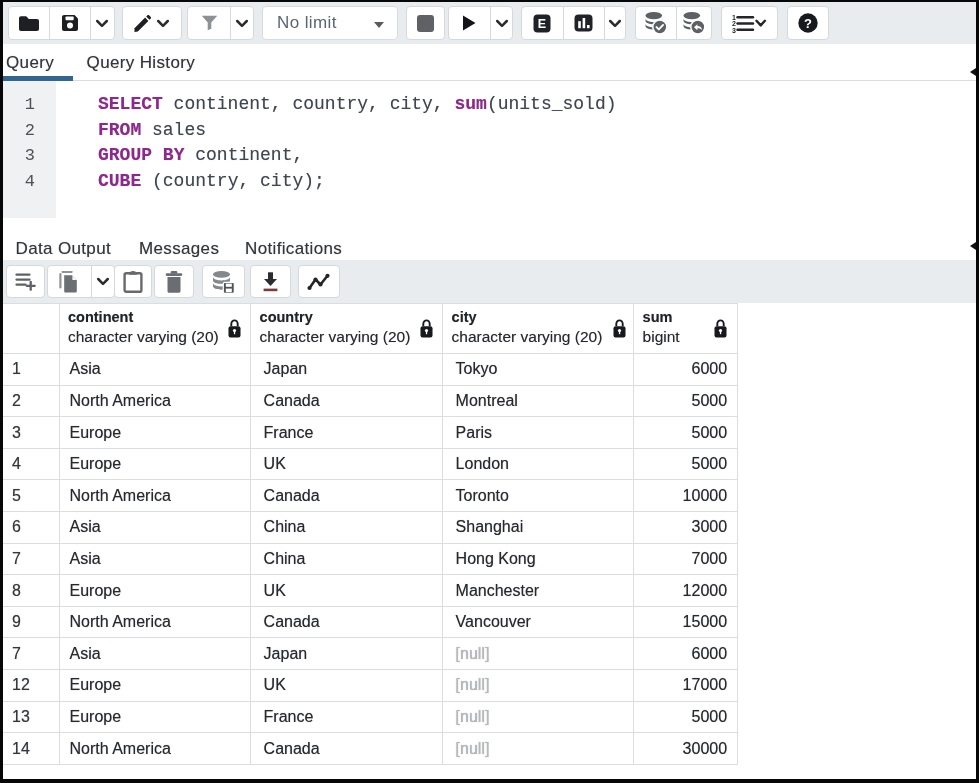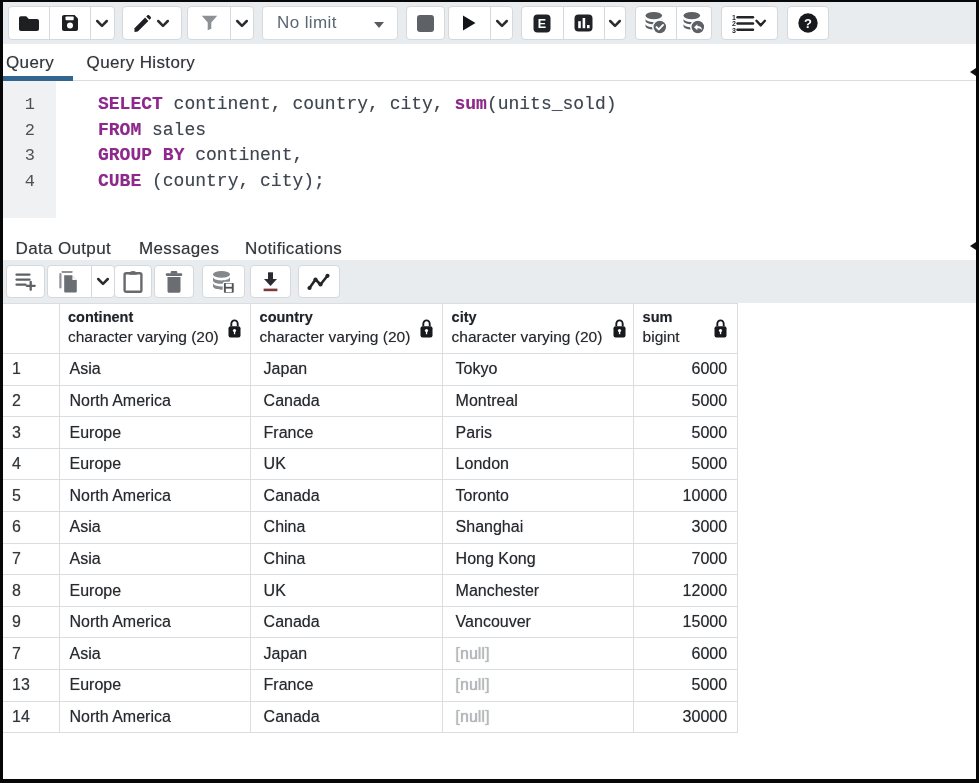--- a/index.html
+++ b/index.html
@@ -414,20 +414,27 @@
             <td class="r">15000</td>
           </tr>
       <tr>
             <td class="num">7</td>
             <td>Asia</td>
             <td>Japan</td>
             <td class="null">[null]</td>
             <td class="r">6000</td>
           </tr>
       <tr>
+            <td class="num">12</td>
+            <td>Europe</td>
+            <td>UK</td>
+            <td class="null">[null]</td>
+            <td class="r">17000</td>
+          </tr>
+      <tr>
             <td class="num">13</td>
             <td>Europe</td>
             <td>France</td>
             <td class="null">[null]</td>
             <td class="r">5000</td>
           </tr>
       <tr>
             <td class="num">14</td>
             <td>North America</td>
             <td>Canada</td>

